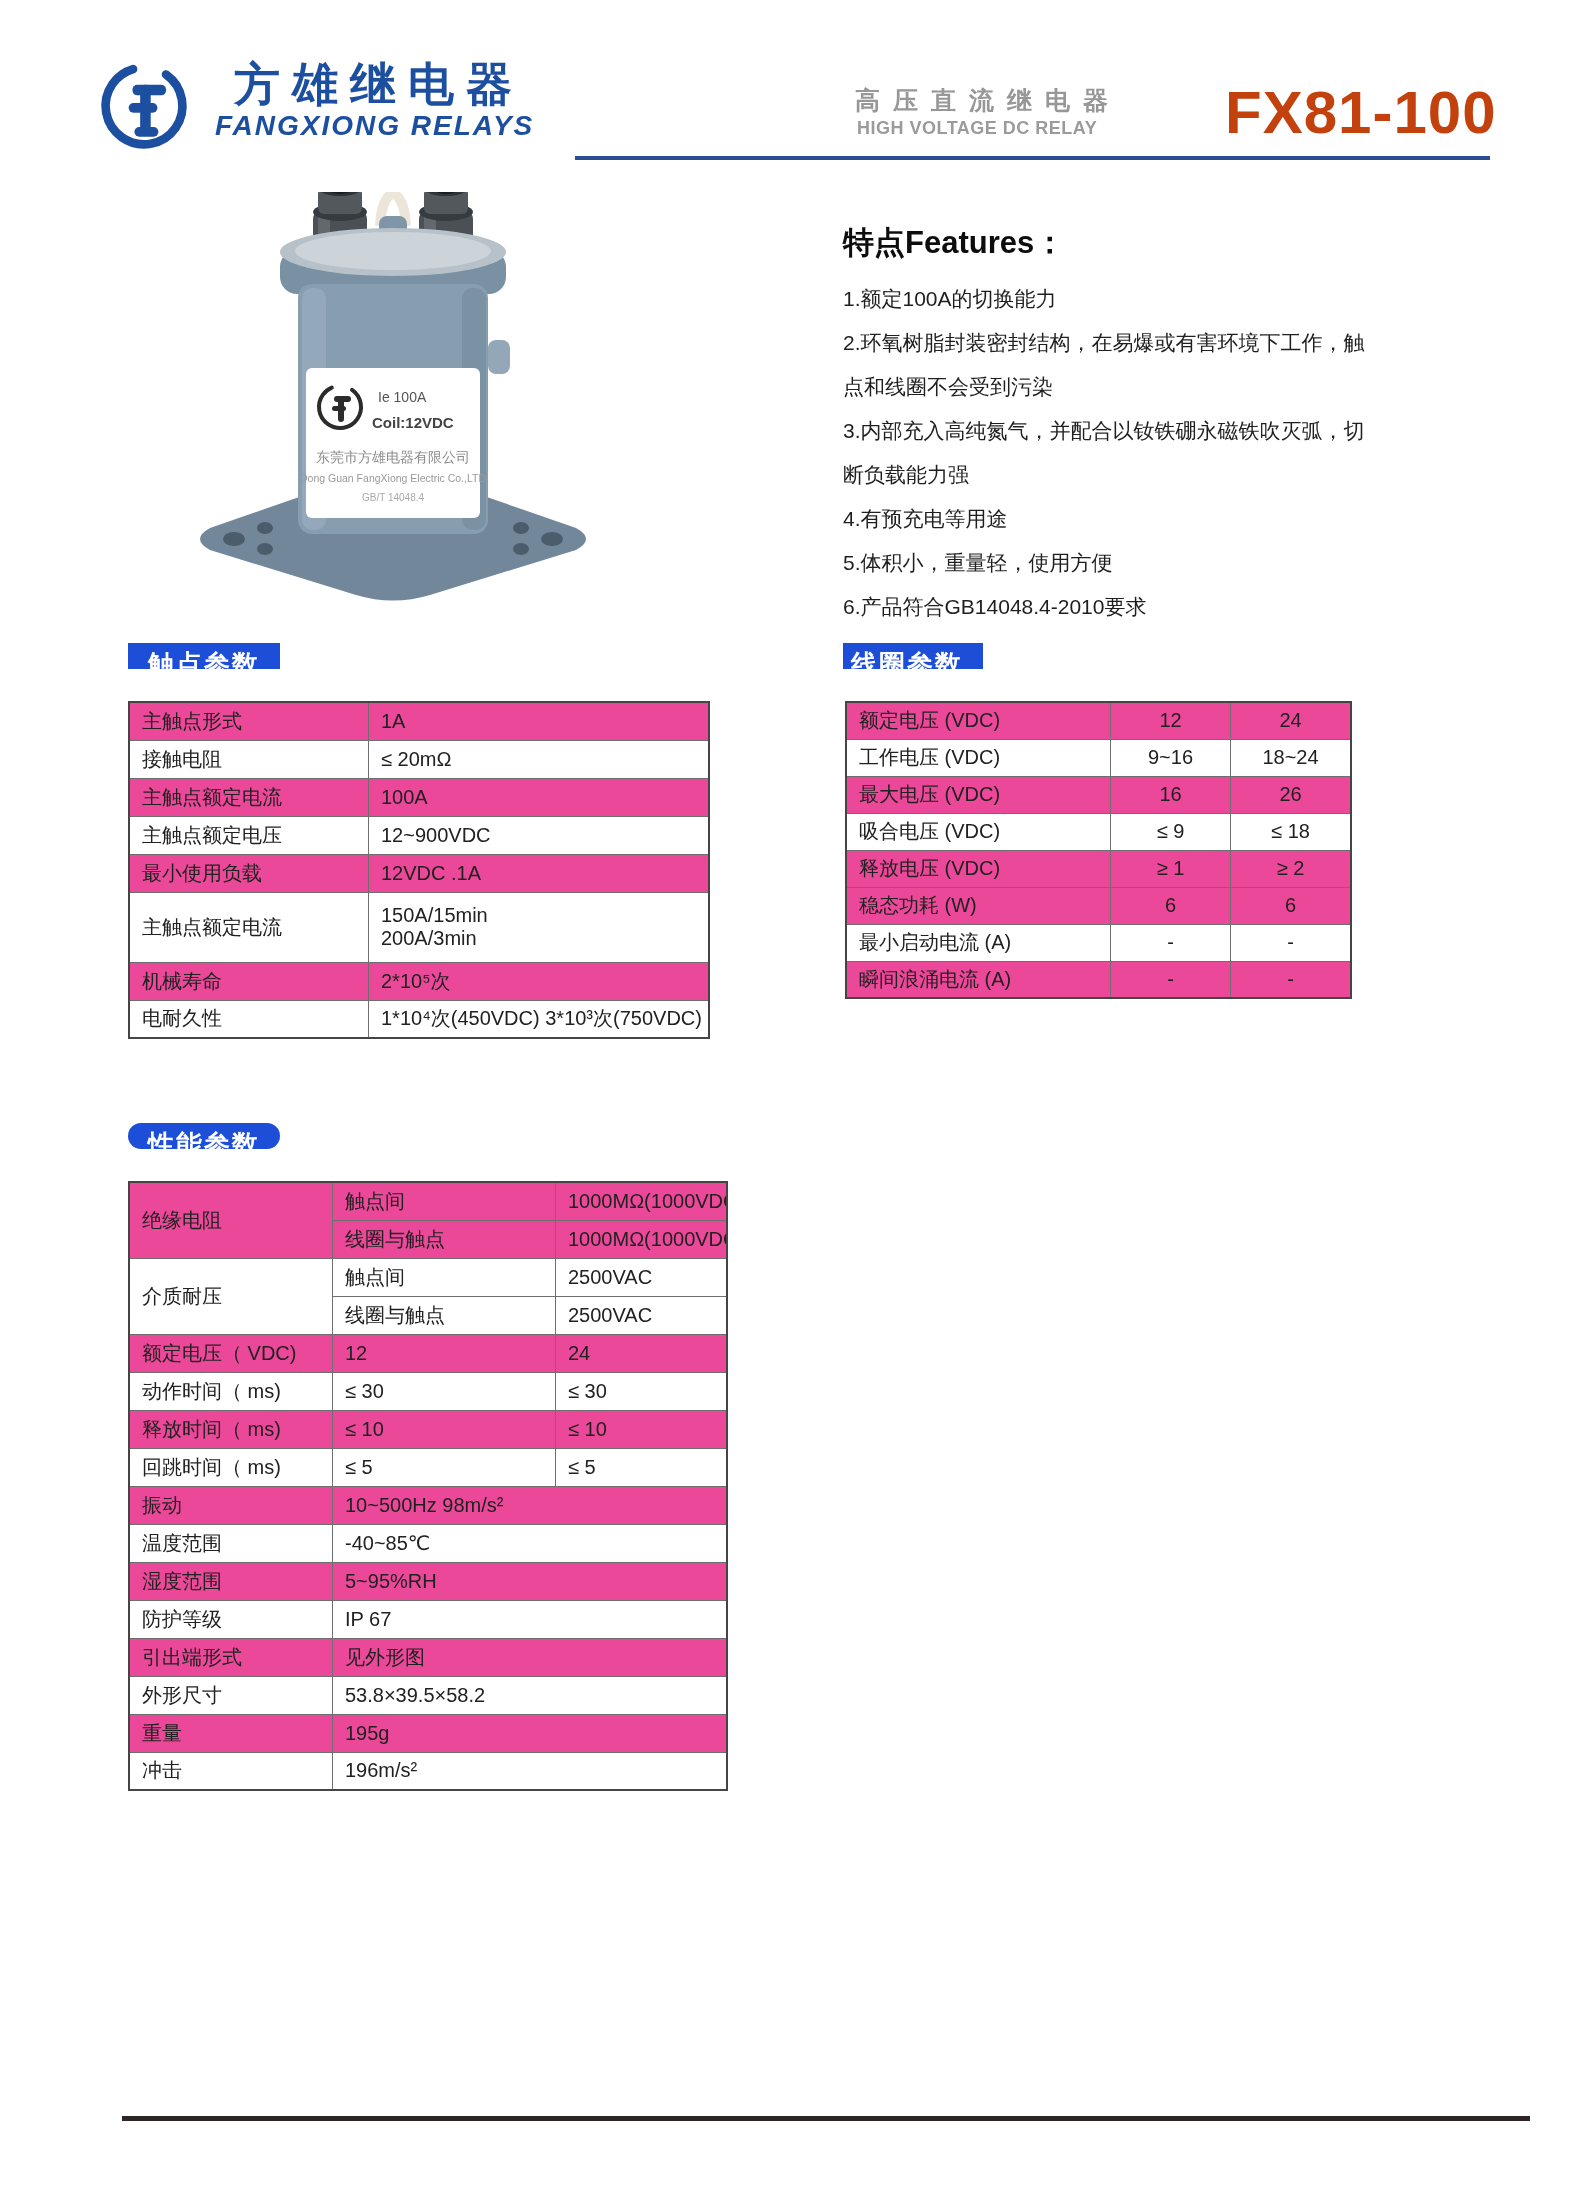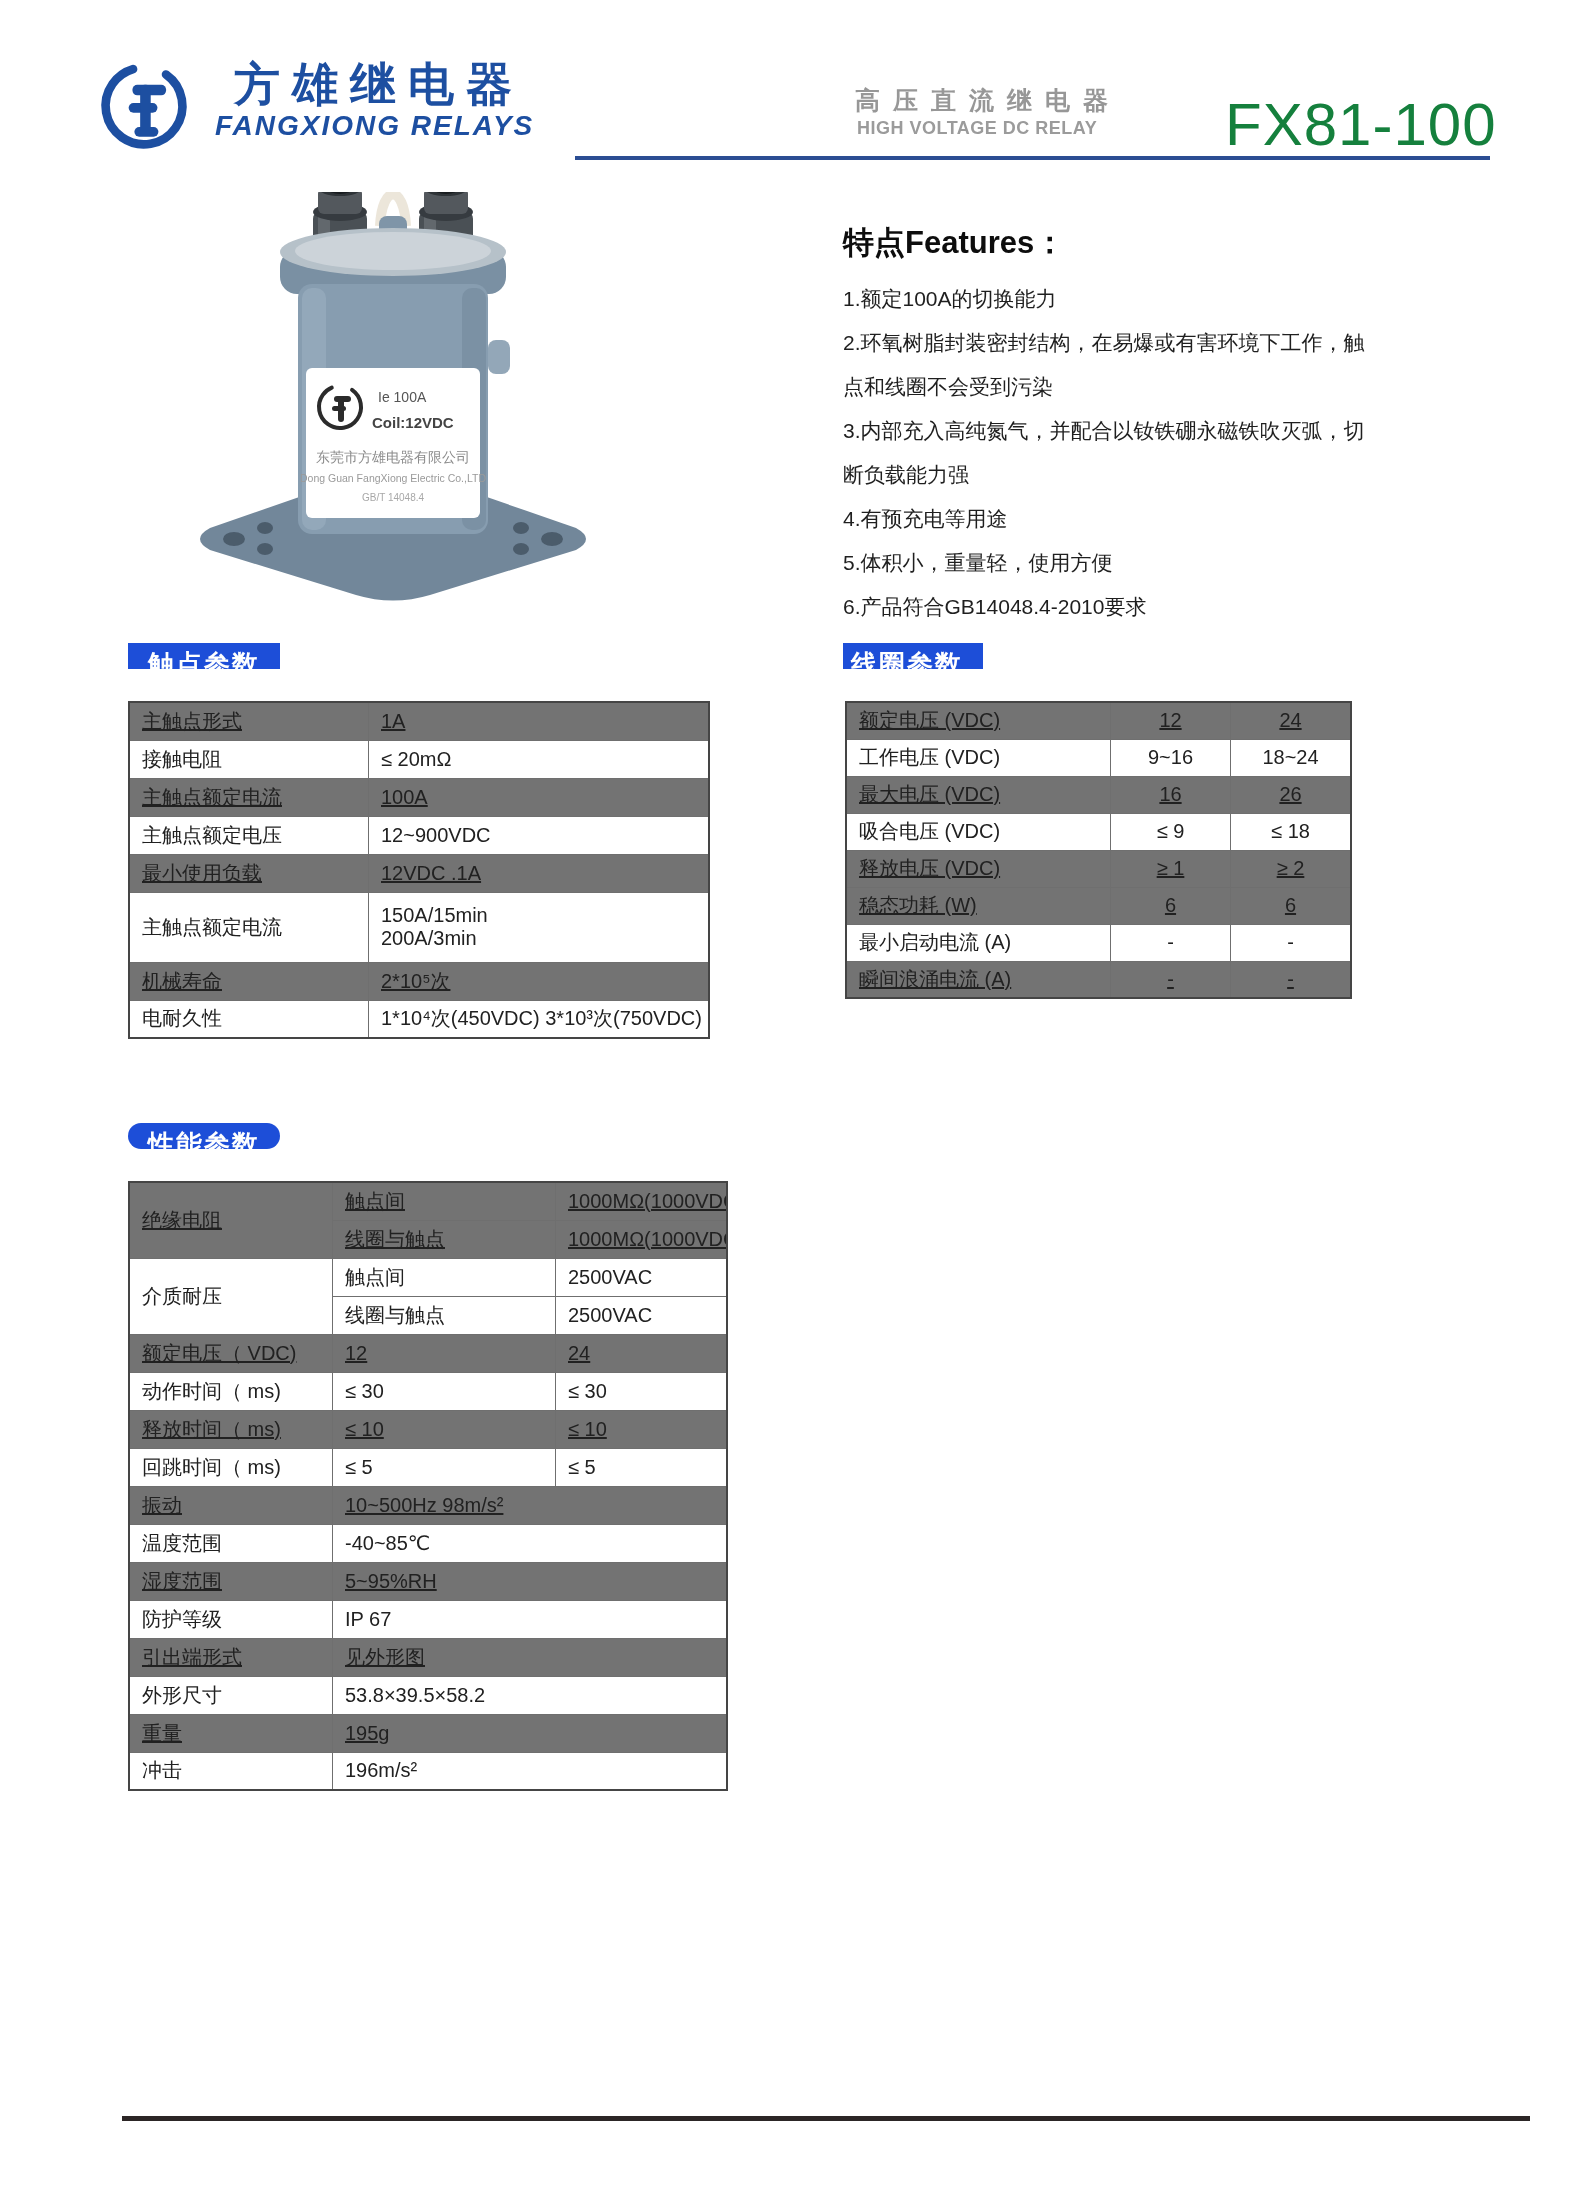--- a/index.html
+++ b/index.html
@@ -23,22 +23,22 @@
   }
   .subtitle-cn{
     position:absolute;left:855px;top:84px;width:300px;
     font-size:25px;font-weight:bold;color:#979797;letter-spacing:13px;white-space:nowrap;
   }
   .subtitle-en{
     position:absolute;left:857px;top:118px;width:300px;
     font-size:18px;font-weight:bold;color:#9b9b9b;letter-spacing:0.5px;white-space:nowrap;
   }
   .model{
-    position:absolute;left:1225px;top:90px;
-    font-size:60px;font-weight:normal;color:#15803d;letter-spacing:1px;
+    position:absolute;left:1225px;top:78px;
+    font-size:60px;font-weight:bold;color:#c2410c;letter-spacing:1px;
   }
   .header-rule{
     position:absolute;left:575px;top:156px;width:915px;height:4px;background:#2b4d93;
   }
   
   .product{position:absolute;left:168px;top:192px;width:452px;height:420px;}
   
   .features{position:absolute;left:843px;top:222px;width:640px;}
   .features-title{font-size:31px;font-weight:bold;color:#0d0d0d;margin:0 0 22px 0;}
   .feature-line{font-size:21px;color:#1f1f1f;height:44px;line-height:26px;}
@@ -53,21 +53,21 @@
   #hdr-perf{left:128px;top:1123px;border-radius:18px;}
   
   table{border-collapse:collapse;table-layout:fixed;}
   td{
     border:1px solid #6f6f6f;
     font-size:20px;color:#212121;
     padding:2px 4px 2px 12px;
     white-space:pre-line;
     overflow:hidden;
   }
-  tr.blue td{background:#737373;text-decoration:underline;}
+  tr.blue td{background:#ec4899;}
   tr.white td{background:#ffffff;}
   #contact-table{position:absolute;left:128px;top:701px;width:582px;border:2px solid #454545;}
   #contact-table td.lbl{width:222px;}
   #contact-table tr{height:38px;}
   #contact-table tr.tall{height:70px;}
   #coil-table{position:absolute;left:845px;top:701px;width:475px;border:2px solid #454545;padding-left:9px;}
   #coil-table td.lbl{width:247px;}
   #coil-table td.num{width:111px;text-align:center;padding:2px 4px;}
   #coil-table tr{height:37px;}
   #perf-table{position:absolute;left:128px;top:1181px;width:600px;border:2px solid #454545;}

